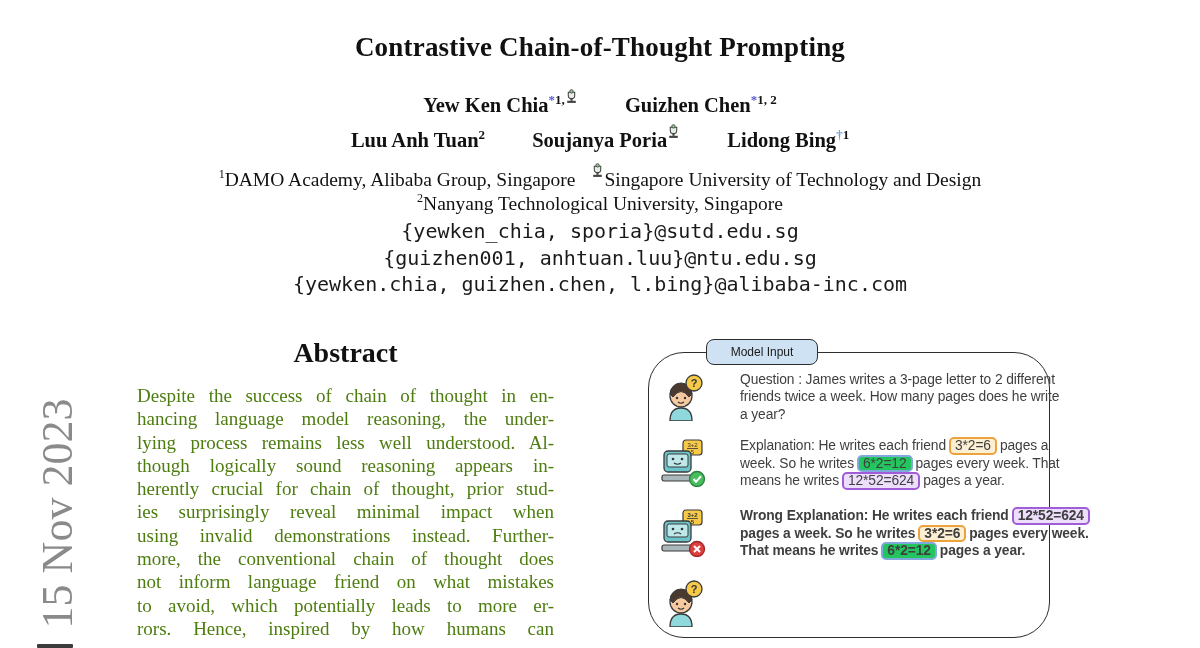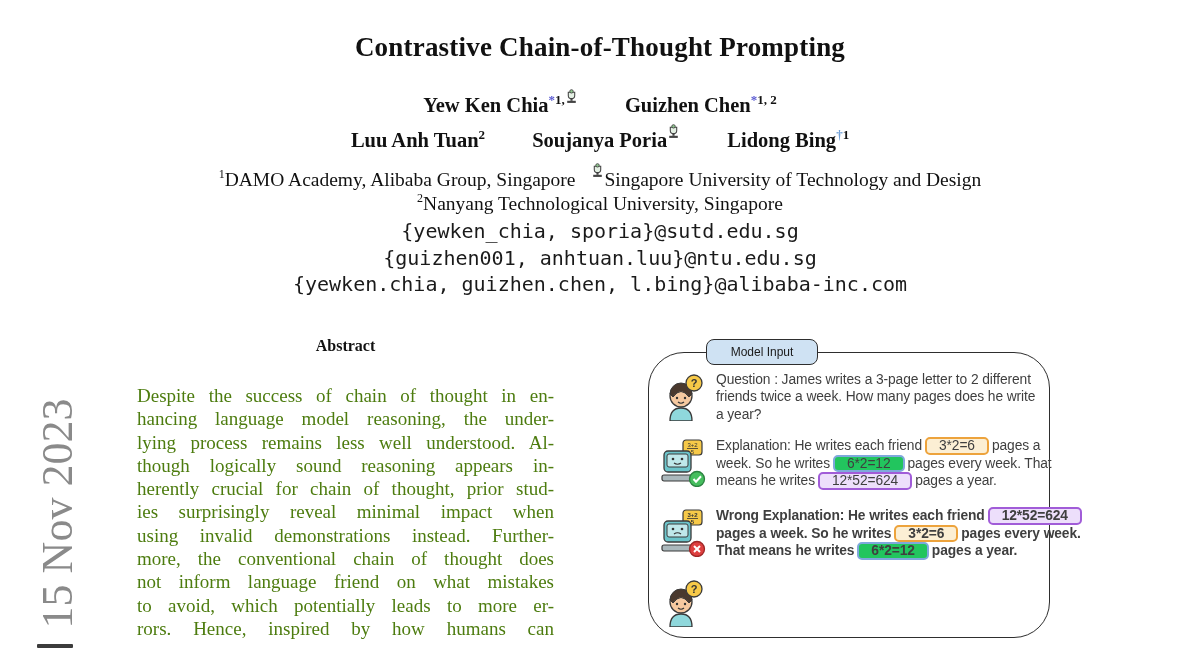--- a/index.html
+++ b/index.html
@@ -27,40 +27,40 @@
   .affil-1 { top:161px; }
   .affil-2 { top:191px; }
   .affil sup { font-size:12px; font-weight:normal; }
   .affil-gap { display:inline-block; width:16px; }
 
   .emails { position:absolute; top:218px; left:0; width:1200px; text-align:center;
     font-family:"DejaVu Sans Mono", monospace; font-size:20px; line-height:26.5px; color:#1a1a1a; }
 
   
   .abstract-heading { position:absolute; left:137px; top:337px; width:417px; text-align:center;
-    font-size:16px; font-weight:bold; }
+    font-size:28px; font-weight:bold; }
   .abstract-body { position:absolute; left:137px; top:384px; width:417px; font-size:19px; color:#4d7c0f; }
   .abs-line { text-align:justify; text-align-last:justify; line-height:23.3px; height:23.3px; overflow:visible; }
 
   
   .fig-box { position:absolute; left:648px; top:352px; width:402px; height:286px;
     border:1.6px solid #2e2e2e; border-radius:36px; background:#fff; }
   .fig-tab { position:absolute; left:706px; top:339px; width:112px; height:26px; background:#cfe2f3;
     border:1.6px solid #2e2e2e; border-radius:8px; display:flex; align-items:center; justify-content:center;
     font-family:"Liberation Sans", sans-serif; font-size:12px; color:#1a1a1a; z-index:2; }
   .fig-row { position:absolute; left:12px; display:flex; gap:9px; align-items:flex-start; }
   .fig-row-1 { top:18px; }
   .fig-row-2 { top:84px; }
   .fig-row-3 { top:154px;font-weight:bold; }
   .fig-row-4 { top:224px; }
   .fig-icon { flex:none; width:46px; display:flex; justify-content:center; padding-top:2px; }
   .fig-text { font-family:"Liberation Sans", sans-serif; font-size:13.8px; line-height:17.4px;
     color:#3f3f3f; letter-spacing:-0.1px; width:340px; }
-  .fig-line { white-space:nowrap; }
-  .hl { display:inline-block; line-height:13.5px; padding:0 12px; margin:0 3px; border-radius:5px; border:2px solid; }
+  .fig-line { white-space:nowrap;margin-left:24px; }
+  .hl { display:inline-block; line-height:13.5px; padding:0 4px; margin:0 3px; border-radius:5px; border:2px solid; }
   .hl-orange { border-color:#EDA33C; background:#FCEFD4; }
   .hl-blue   { border-color:#7FA8DC; background:#22c55e; }
   .hl-purple { border-color:#A15CD8; background:#EDDFFB; }
 </style>
 </head>
 <body>
 
 <div class="page">
 
   <div class="watermark">15 Nov 2023</div>

